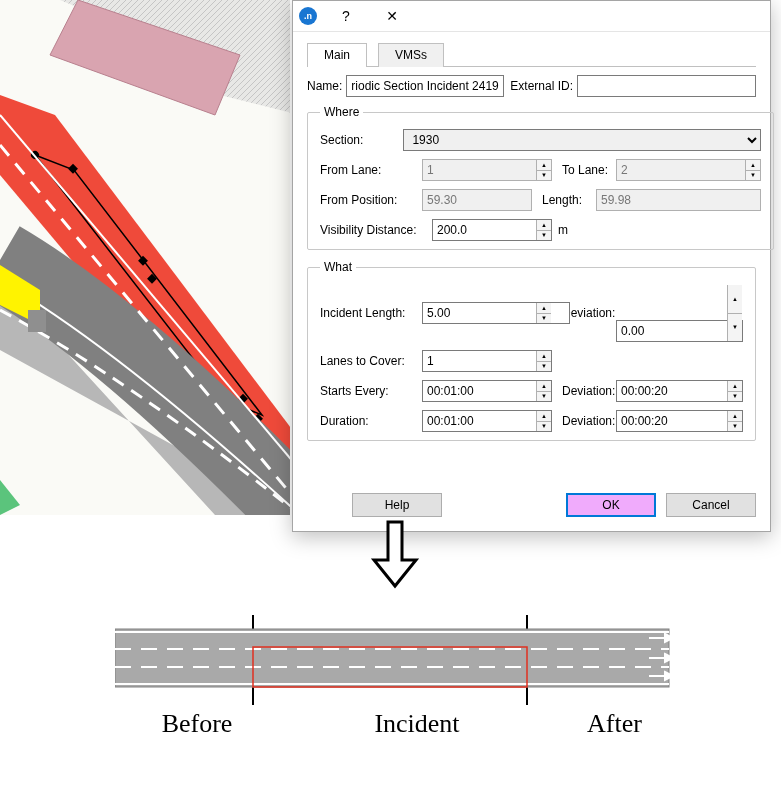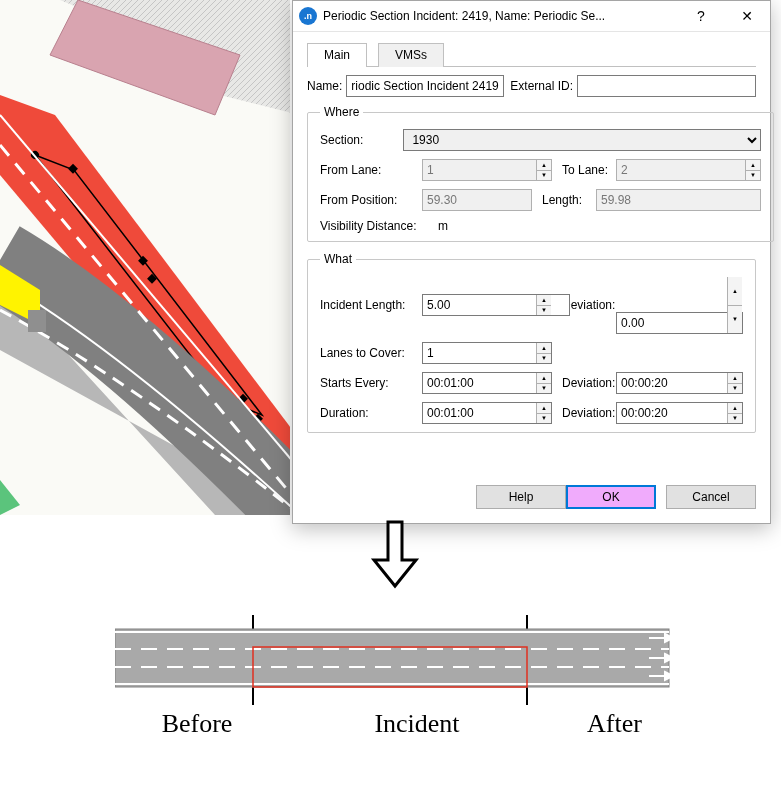--- a/index.html
+++ b/index.html
@@ -171,22 +171,23 @@
   .spin-btns span:first-child { border-bottom: 1px solid #b0b0b0; }
 
   select.combo {
     width: 100%;
     background: #f0f0f0;
   }
 
   
   .button-row {
     display: flex;
-    justify-content: flex-end;
+    justify-content: space-between;
     margin-top: 12px;
+    margin-left: 45px;
   }
   .btn {
     width: 90px;
     height: 24px;
     border: 1px solid #adadad;
     background: #e1e1e1;
     font: inherit;
     cursor: pointer;
   }
   .btn.default {
@@ -265,21 +266,20 @@
     <polygon points="0,265 40,290 40,325 0,305" fill="#fff300"></polygon>
     <rect x="28" y="310" width="18" height="22" fill="#8f8f8f"></rect>
 
     <polygon points="0,480 20,505 0,515" fill="#5bc47c"></polygon>
   </svg>
 </div>
 
 <div class="dialog">
   <div class="titlebar">
     <div class="app-icon">.n</div>
-    <div class="titlebar-text">Periodic Section Incident: 2419, Name: Periodic Se...</div>
     <div class="titlebar-btn">?</div>
     <div class="titlebar-btn">✕</div>
   </div>
 
   <div class="dialog-body">
 
     <div class="tabs">
       <div class="tab active">Main</div>
       <div class="tab">VMSs</div>
     </div>
@@ -322,20 +322,27 @@
 
       <div class="form-row">
         <span class="lbl">From Position:</span>
         <input type="text" readonly="" class="disabled" style="width: 110px;" value="59.30">
         <span class="lbl2">Length:</span>
         <input type="text" readonly="" class="disabled" style="flex: 1 1 0%;" value="59.98">
       </div>
 
       <div class="form-row">
         <span class="lbl" style="width:112px;">Visibility Distance:</span>
+        <div class="spinbox" style="width:120px;">
+          <input type="text" style="width: 120px;" value="200.0">
+          <div class="spin-btns">
+              <span>▲</span>
+              <span>▼</span>
+            </div>
+        </div>
         <span style="margin-left:6px;">m</span>
       </div>
     </fieldset>
 
     <fieldset>
       <legend>What</legend>
 
       <div class="form-row">
         <span class="lbl">Incident Length:</span>
         <div class="spinbox" style="width:130px;">

